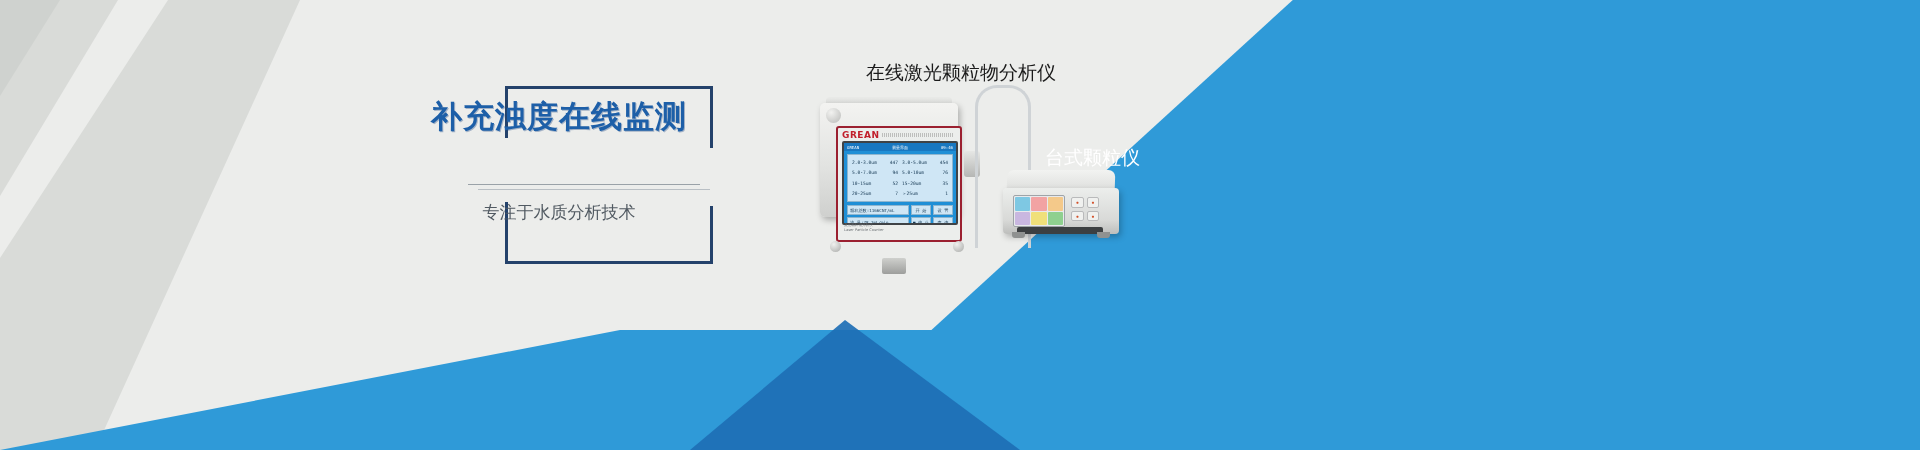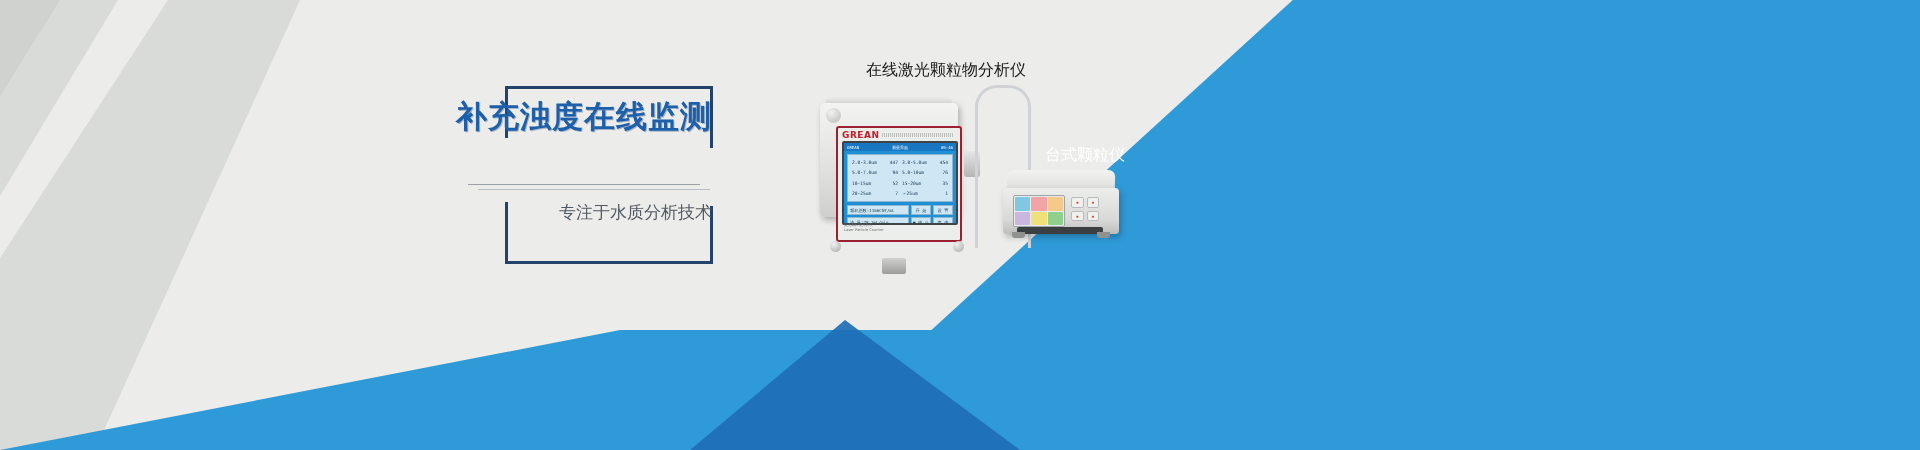--- a/index.html
+++ b/index.html
@@ -48,40 +48,40 @@
   .br{position:absolute;background:#24426b;}
   .br-top{left:93px;top:0;width:208px;height:3px;}
   .br-left-a{left:93px;top:0;width:3px;height:52px;}
   .br-left-b{left:93px;top:116px;width:3px;height:62px;}
   .br-bot{left:93px;top:175px;width:208px;height:3px;}
   .br-right-a{left:298px;top:0;width:3px;height:62px;}
   .br-right-b{left:298px;top:120px;width:3px;height:58px;}
 
   .headline{
     position:absolute;left:-6px;top:10px;width:306px;
-    text-align:right;color:#1d5fa8;font-weight:bold;
+    text-align:center;color:#1d5fa8;font-weight:bold;
     font-size:31px;line-height:40px;letter-spacing:1px;
     text-shadow:1px 1px 0 rgba(30,70,130,.35);
     font-family:"DejaVu Sans","Liberation Sans",sans-serif;
   }
   .hl2{margin-left:-6px;}
   .rule{
     position:absolute;left:56px;top:98px;width:232px;height:1px;background:#9aa2a8;
   }
   .rule2{
     position:absolute;left:66px;top:103px;width:232px;height:1px;background:#b9bfc4;
   }
   .sub{
-    position:absolute;left:-6px;top:112px;width:306px;text-align:right;
+    position:absolute;left:-6px;top:112px;width:306px;text-align:center;
     color:#515a62;font-size:17px;line-height:29px;
     font-family:"DejaVu Sans","Liberation Sans",sans-serif;
   }
 
   
-  .callout{position:absolute;color:#1b1b1b;font-size:16px;white-space:nowrap;
+  .callout{position:absolute;color:#1b1b1b;font-size:19px;white-space:nowrap;
     font-family:"DejaVu Sans","Liberation Sans",sans-serif;}
   .callout-1{left:866px;top:60px;}
   .callout-2{left:1045px;top:145px;color:#ffffff;}
 
   
   .device-online{position:absolute;left:812px;top:95px;width:155px;height:175px;}
   .dev-body{
     position:absolute;left:8px;top:8px;width:138px;height:114px;
     background:linear-gradient(180deg,#f3f3f1 0%,#e2e3e1 55%,#cfd0ce 100%);
     border-radius:5px;box-shadow:2px 3px 6px rgba(0,0,0,.28);

